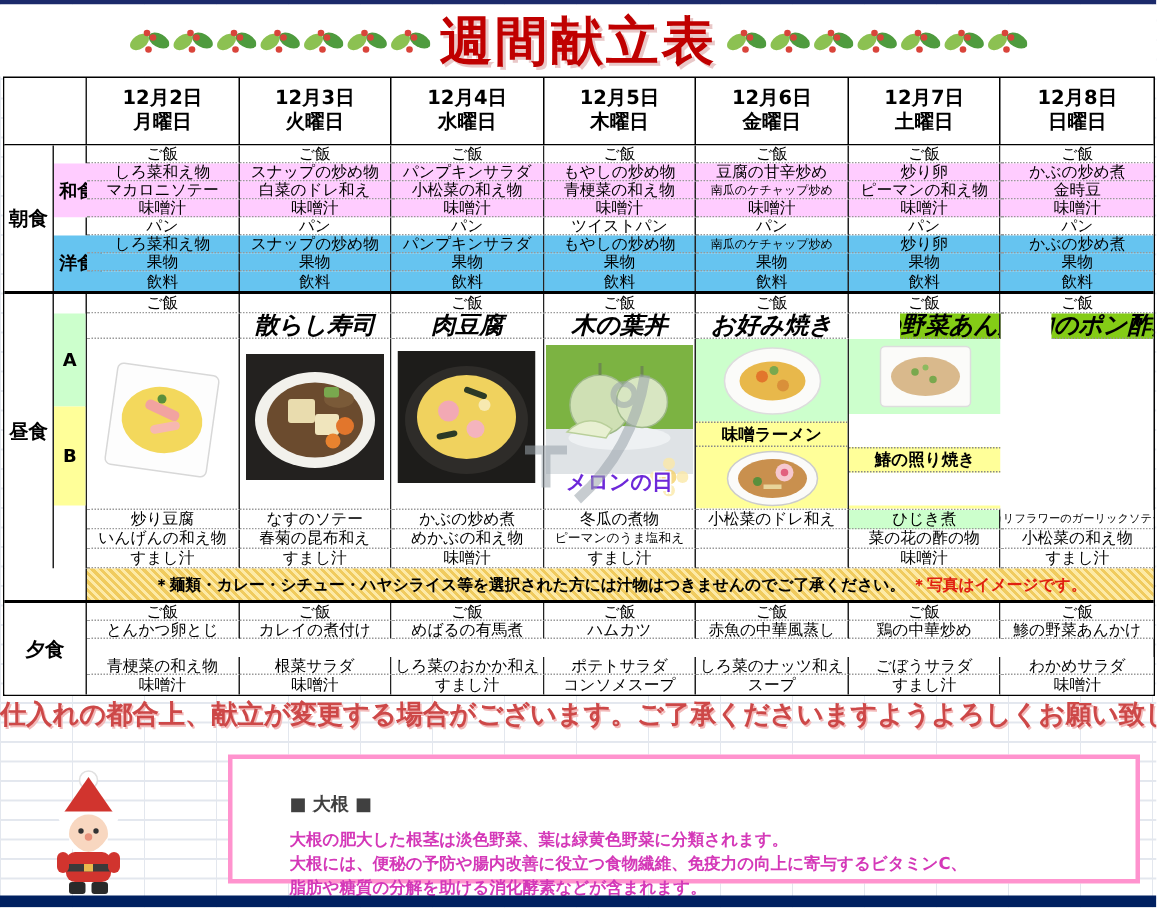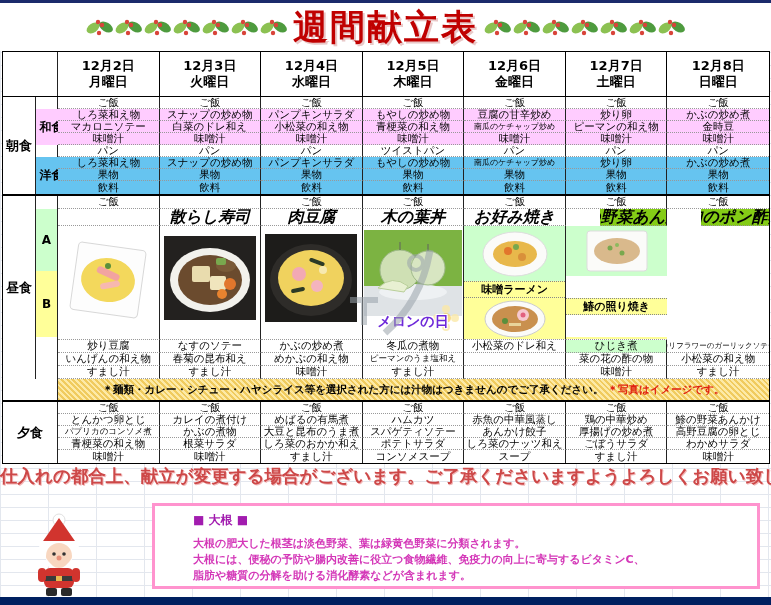--- a/index.html
+++ b/index.html
@@ -92,21 +92,21 @@
   .note-row{grid-column:3;grid-row:7;display:flex;align-items:center;justify-content:center;gap:4px;
     background:repeating-linear-gradient(45deg,#f0cb5e 0 2px,#fdeaa6 2px 4px);
     font-size:10.5px;font-weight:bold;white-space:nowrap;overflow:hidden;}
   .note-red{color:#e02010;}
 
   
   .notice{position:absolute;left:0;top:464px;width:771px;text-align:center;font-weight:bold;font-size:17.5px;
     color:#cd4848;text-shadow:1px 1px 0 #f2b9b9;white-space:nowrap;}
   .infobox{position:absolute;left:152px;top:503px;width:608px;height:86px;border:3px solid #ff93ce;background:#fff;
     box-sizing:border-box;padding:4px 10px 4px 38px;}
-  .infobox-title{color:#a21caf;font-weight:bold;font-size:12px;margin:2px 0 8px 0;}
+  .infobox-title{color:#404040;font-weight:bold;font-size:12px;margin:18px 0 8px 0;}
   .infobox p{margin:1px 0;color:#d438b8;font-weight:bold;font-size:11px;line-height:1.35;white-space:nowrap;}
   .santa{position:absolute;left:26px;top:510px;}
   .watermark{position:absolute;left:330px;top:245px;z-index:4;pointer-events:none;opacity:.55;}
 </style>
 </head>
 <body>
 
 <div id="screen">
   <div class="topbar"></div>
 
@@ -462,29 +462,20 @@
         </div>
       <div class="drow r-d-main">
           <div class="cell">とんかつ卵とじ</div>
           <div class="cell">カレイの煮付け</div>
           <div class="cell">めばるの有馬煮</div>
           <div class="cell">ハムカツ</div>
           <div class="cell">赤魚の中華風蒸し</div>
           <div class="cell">鶏の中華炒め</div>
           <div class="cell">鯵の野菜あんかけ</div>
         </div>
-      <div class="drow r-d-second">
-          <div class="cell">パプリカのコンソメ煮</div>
-          <div class="cell">かぶの煮物</div>
-          <div class="cell">大豆と昆布のうま煮</div>
-          <div class="cell">スパゲティソテー</div>
-          <div class="cell">あんかけ餃子</div>
-          <div class="cell">厚揚げの炒め煮</div>
-          <div class="cell">高野豆腐の卵とじ</div>
-        </div>
       <div class="drow r-d-third">
           <div class="cell">青梗菜の和え物</div>
           <div class="cell">根菜サラダ</div>
           <div class="cell">しろ菜のおかか和え</div>
           <div class="cell">ポテトサラダ</div>
           <div class="cell">しろ菜のナッツ和え</div>
           <div class="cell">ごぼうサラダ</div>
           <div class="cell">わかめサラダ</div>
         </div>
       <div class="drow r-d-soup rowlast">

